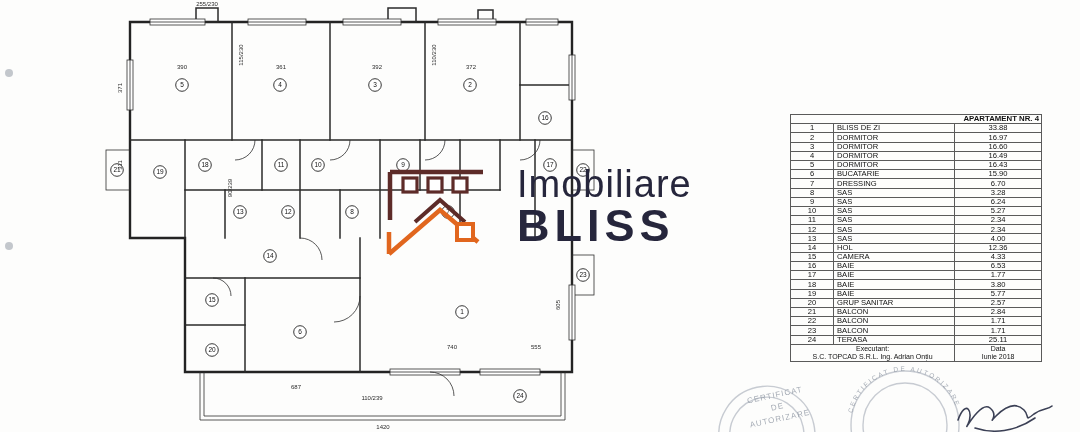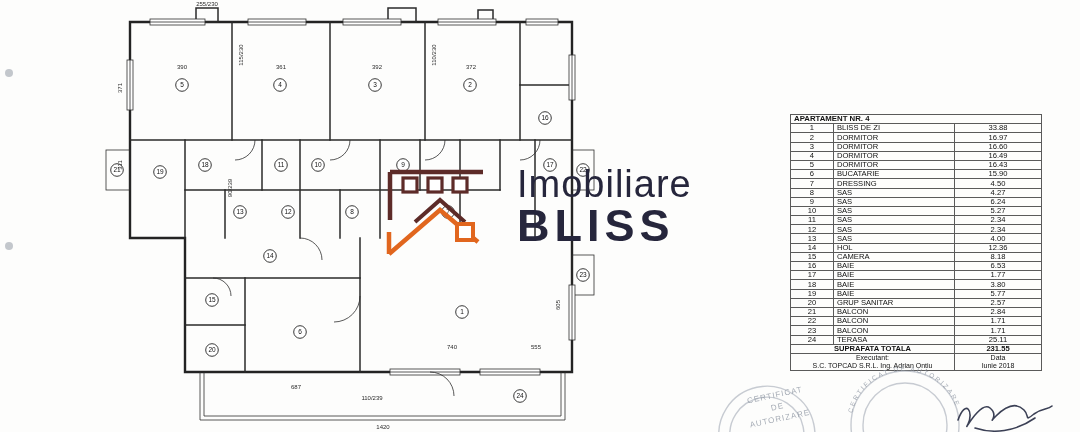--- a/index.html
+++ b/index.html
@@ -21,21 +21,21 @@
   
   #logo{position:absolute;left:383px;top:160px;display:flex;align-items:flex-start;}
   #logo-text{margin-left:16px;}
   #logo-line1{font-size:45px;font-weight:600;letter-spacing:5px;color:#26263c;line-height:1;}
   #logo-line2{font-size:38px;font-weight:400;letter-spacing:1px;color:#26263c;line-height:1;margin-top:5px;}
 
   
   #area-table-wrap{position:absolute;left:790px;top:114px;width:252px;}
   #area-table{border-collapse:collapse;width:100%;font-size:7.6px;color:#111;}
   #area-table td,#area-table th{border:1px solid #5a5a5a;padding:0 2px;height:8.2px;line-height:1;}
-  #area-table th{text-align:left;font-weight:bold;font-size:7.8px;padding-left:3px;}
+  #area-table th{text-align:right;font-weight:bold;font-size:7.8px;padding-left:3px;}
   #area-table td.num{width:40px;text-align:center;}
   #area-table td.name{width:120px;text-align:left;padding-left:3px;}
   #area-table td.val{width:86px;text-align:center;}
   #area-table tr.sumrow td{font-weight:bold;}
   #area-table tr.sumrow td.sumlabel{text-align:center;}
   .flabel{font-size:7px;text-align:center;line-height:1.15;}
   .fval{font-size:7px;text-align:center;line-height:1.2;}
 
   
   #overlay-svg{position:absolute;left:0;top:0;pointer-events:none;}
@@ -249,26 +249,26 @@
             <td class="val">16.43</td>
           </tr>
           <tr>
             <td class="num">6</td>
             <td class="name">BUCATARIE</td>
             <td class="val">15.90</td>
           </tr>
           <tr>
             <td class="num">7</td>
             <td class="name">DRESSING</td>
-            <td class="val">4.50</td>
+            <td class="val">6.70</td>
           </tr>
           <tr>
             <td class="num">8</td>
             <td class="name">SAS</td>
-            <td class="val">4.27</td>
+            <td class="val">3.28</td>
           </tr>
           <tr>
             <td class="num">9</td>
             <td class="name">SAS</td>
             <td class="val">6.24</td>
           </tr>
           <tr>
             <td class="num">10</td>
             <td class="name">SAS</td>
             <td class="val">5.27</td>
@@ -289,21 +289,21 @@
             <td class="val">4.00</td>
           </tr>
           <tr>
             <td class="num">14</td>
             <td class="name">HOL</td>
             <td class="val">12.36</td>
           </tr>
           <tr>
             <td class="num">15</td>
             <td class="name">CAMERA</td>
-            <td class="val">8.18</td>
+            <td class="val">4.33</td>
           </tr>
           <tr>
             <td class="num">16</td>
             <td class="name">BAIE</td>
             <td class="val">6.53</td>
           </tr>
           <tr>
             <td class="num">17</td>
             <td class="name">BAIE</td>
             <td class="val">1.77</td>
@@ -335,24 +335,20 @@
           </tr>
           <tr>
             <td class="num">23</td>
             <td class="name">BALCON</td>
             <td class="val">1.71</td>
           </tr>
           <tr>
             <td class="num">24</td>
             <td class="name">TERASA</td>
             <td class="val">25.11</td>
-          </tr>
-          <tr class="sumrow">
-            <td colspan="2" class="sumlabel">SUPRAFATA TOTALA</td>
-            <td class="val">231.55</td>
           </tr>
         </tbody>
       <tbody>
         <tr class="footrow">
           <td colspan="2">
             <div class="flabel">Executant:</div>
             <div class="fval">S.C. TOPCAD S.R.L. Ing. Adrian Onțiu</div>
           </td>
           <td>
             <div class="flabel">Data</div>

